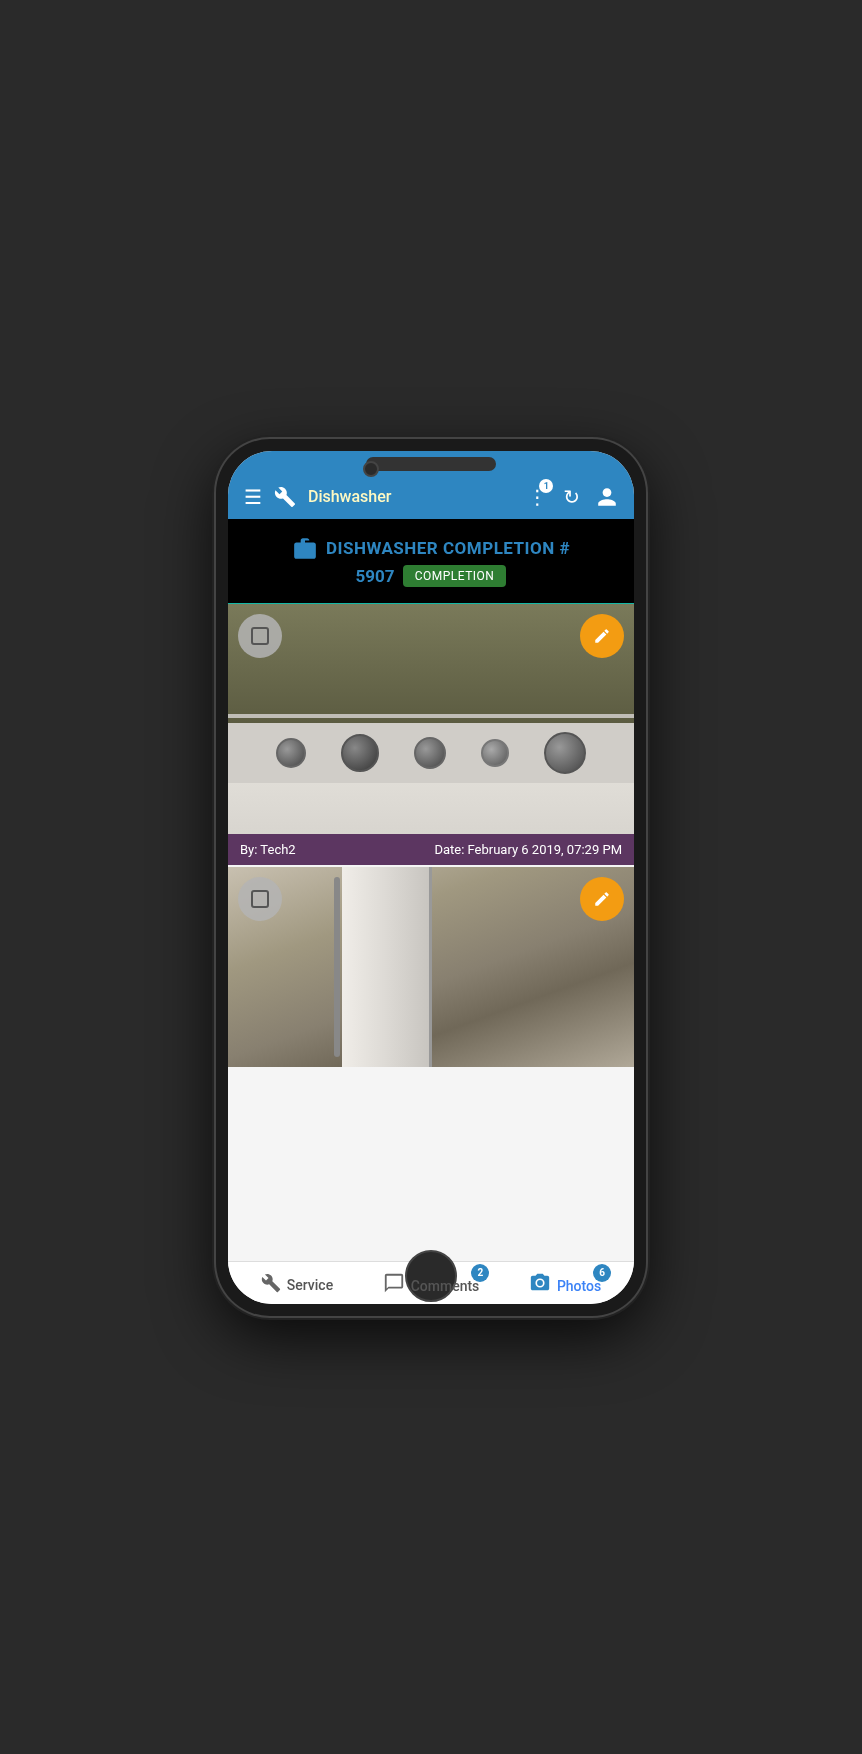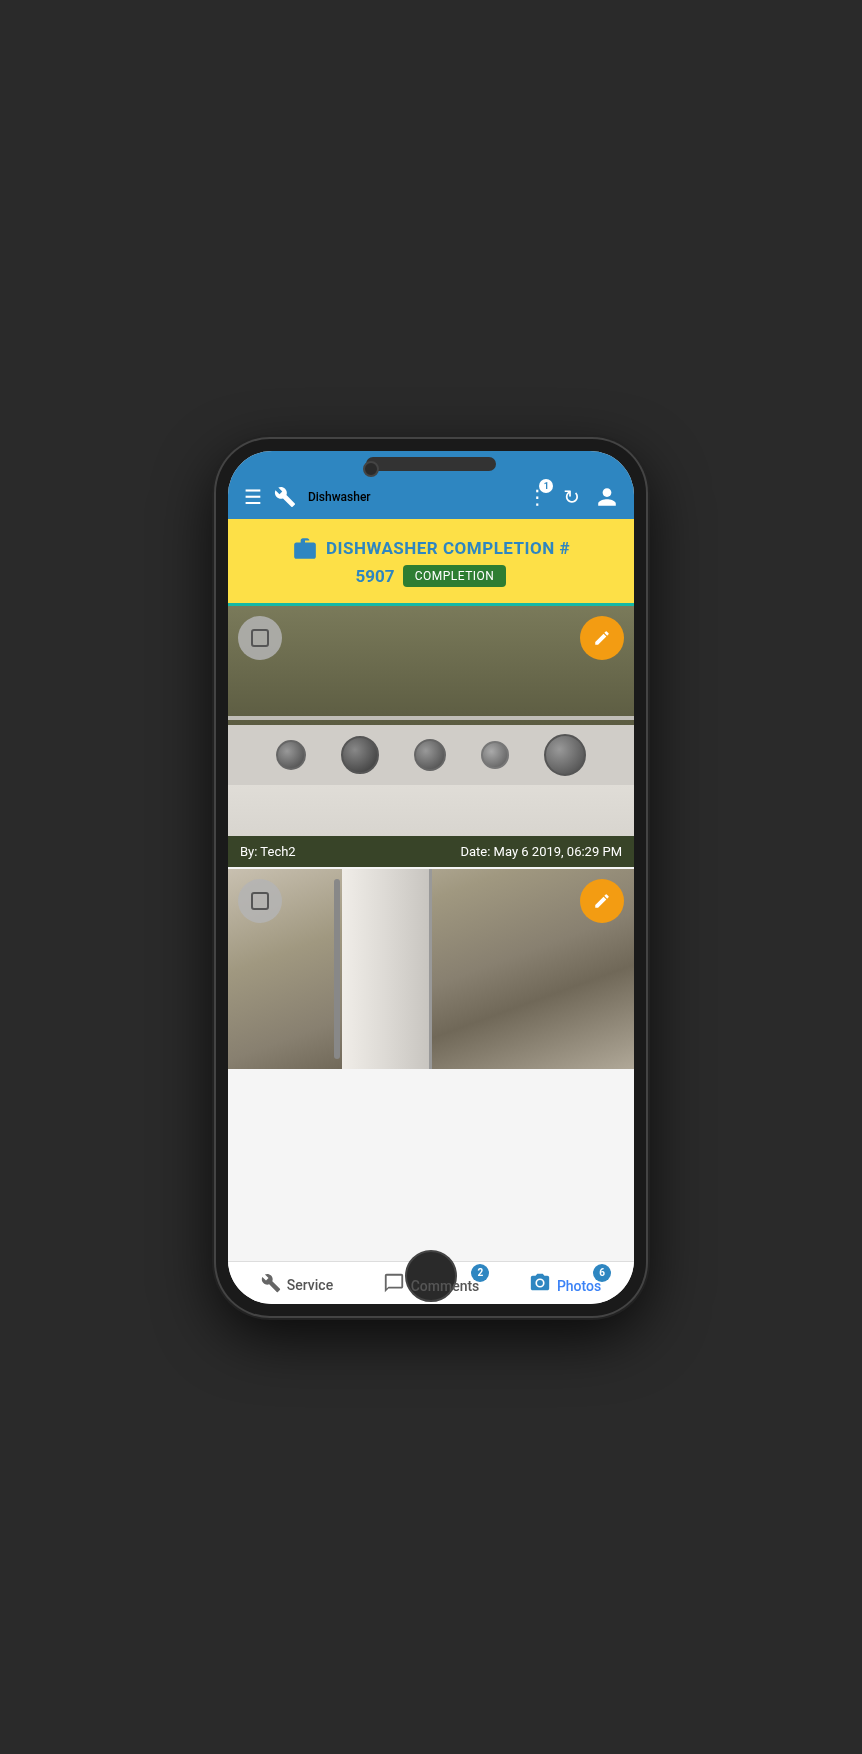--- a/index.html
+++ b/index.html
@@ -87,22 +87,22 @@
     }
 
     .header-menu-icon {
       color: white;
       font-size: 20px;
       cursor: pointer;
       line-height: 1;
     }
 
     .header-title {
-      color: #000000;
-      font-size: 12px;
+      color: #fef9c3;
+      font-size: 16px;
       font-weight: 500;
       flex: 1;
     }
 
     .header-actions {
       display: flex;
       align-items: center;
       gap: 16px;
     }
 
@@ -134,24 +134,24 @@
 
     
     .page-content {
       flex: 1;
       overflow-y: auto;
       background: #f5f5f5;
     }
 
     
     .title-section {
-      background: #fde047;
+      background: #000000;
       padding: 16px;
       text-align: right;
-      border-bottom: 3px solid #14b8a6;
+      border-bottom: 1px solid #14b8a6;
     }
 
     .title-row {
       display: flex;
       align-items: center;
       justify-content: center;
       gap: 8px;
       flex-wrap: wrap;
     }
 
@@ -175,21 +175,21 @@
       font-weight: 400;
       padding: 4px 12px;
       border-radius: 4px;
       letter-spacing: 0.5px;
     }
 
     
     .photo-card {
       position: relative;
       margin: 0;
-      background: #4d7c0f;
+      background: #d946ef;
     }
 
     .photo-overlay-top {
       position: absolute;
       top: 10px;
       left: 10px;
       width: 44px;
       height: 44px;
       background: rgba(180,180,180,0.85);
       border-radius: 50%;
@@ -360,21 +360,21 @@
             <div style="width:30px;height:30px;background:radial-gradient(circle at 35% 35%,#999,#444);border-radius:50%;border:2px solid #666;"></div>
             <div style="width:38px;height:38px;background:radial-gradient(circle at 35% 35%,#888,#333);border-radius:50%;border:2px solid #555;"></div>
             <div style="width:32px;height:32px;background:radial-gradient(circle at 35% 35%,#999,#444);border-radius:50%;border:2px solid #666;"></div>
             <div style="width:28px;height:28px;background:radial-gradient(circle at 35% 35%,#aaa,#555);border-radius:50%;border:2px solid #777;"></div>
             <div style="width:42px;height:42px;background:radial-gradient(circle at 35% 35%,#999,#444);border-radius:50%;border:2px solid #555;"></div>
           </div>
           <div style="position:absolute;top:48%;left:0;right:0;height:4px;background:#c0bdb7;"></div>
         </div>
         <div class="photo-caption">
           <span class="caption-text">By: Tech2</span>
-          <span class="caption-text">Date: May 6 2019, 06:29 PM</span>
+          <span class="caption-text">Date: February 6 2019, 07:29 PM</span>
         </div>
       </div>
 
       <div class="photo-card" style="margin-top:2px;">
         <div class="photo-overlay-top">
           <div class="checkbox-icon"></div>
         </div>
         <div class="edit-btn">
           <svg width="18" height="18" viewBox="0 0 24 24" fill="white">
             <path d="M3 17.25V21h3.75L17.81 9.94l-3.75-3.75L3 17.25zm17.71-10.21a1 1 0 000-1.41l-2.34-2.34a1 1 0 00-1.41 0l-1.83 1.83 3.75 3.75 1.83-1.83z"></path>

